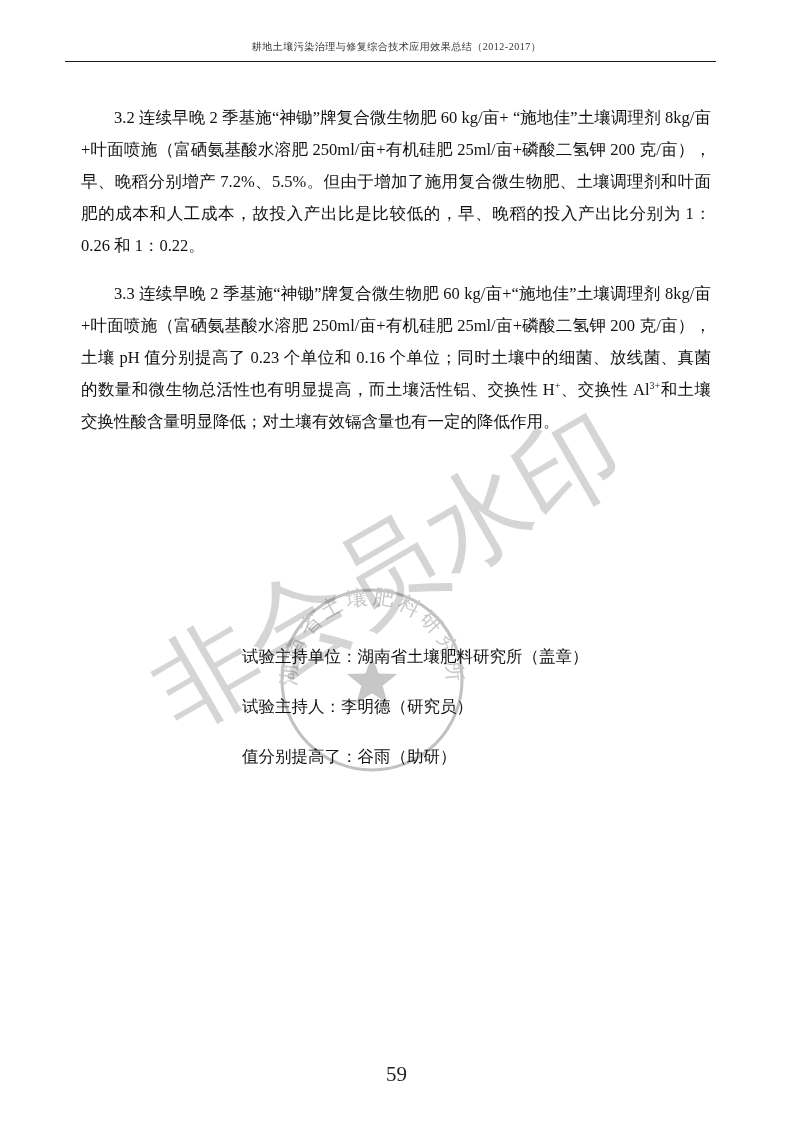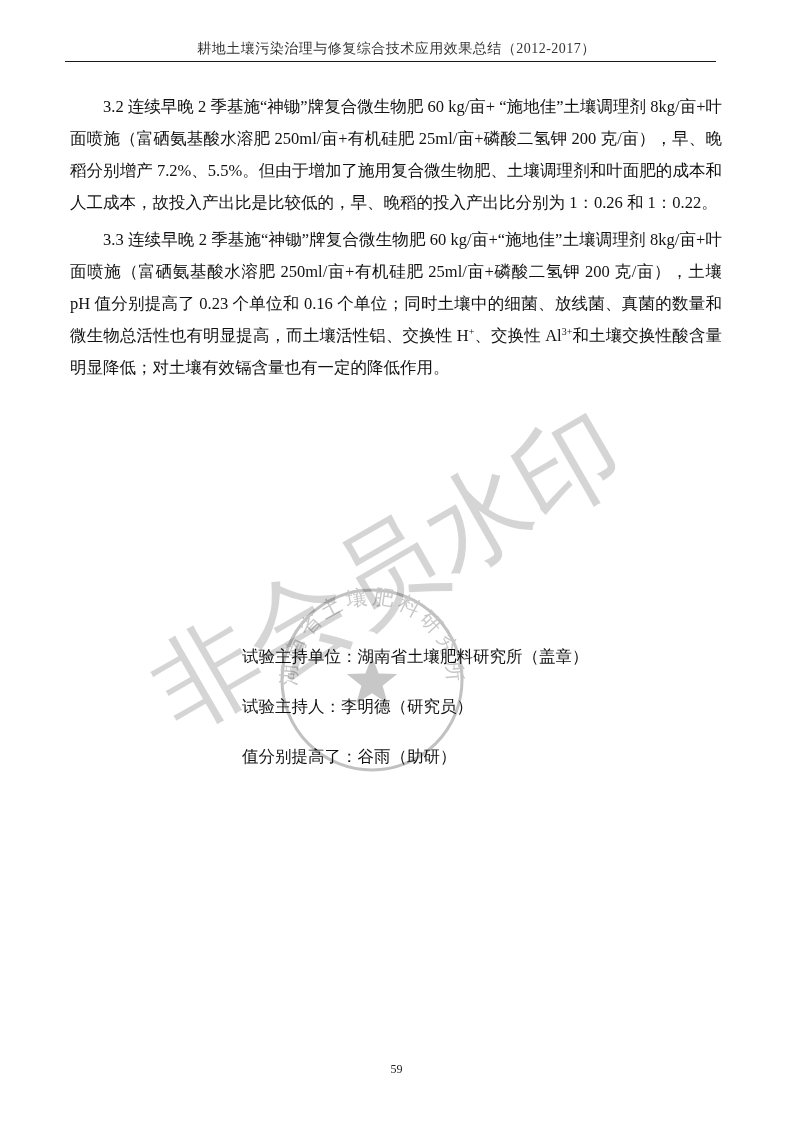--- a/index.html
+++ b/index.html
@@ -7,46 +7,46 @@
     position:relative;
     width:793px;height:1122px;
     background:#ffffff;
     overflow:hidden;
     font-family:"Liberation Serif","DejaVu Serif",serif;
     color:#111;
   }
   
   .header-title{
     position:absolute;top:40px;left:65px;width:663px;
-    text-align:center;font-size:14px;color:#333;
+    text-align:center;font-size:10px;color:#333;
     letter-spacing:0.5px;
     font-family:Liberation Serif, serif;
   }
   .header-rule{
     position:absolute;top:61px;left:65px;width:651px;
     border-top:1.6px solid #1a1a1a;height:0;
   }
   
   .content{
     position:absolute;top:86px;left:65px;width:662px;
     font-size:16.5px;line-height:32px;
     text-align:justify;z-index:3;
   }
-  .content p{margin:5px;text-indent:2em;}
+  .content p{margin:16px;text-indent:2em;}
   .content sup{font-size:10px;line-height:0;vertical-align:super;}
   
   .signature{
     position:absolute;top:624px;left:242px;
     font-size:16.5px;line-height:34px;z-index:3;
   }
   .signature .sig-line{white-space:nowrap;margin-top:16px;}
   
   .page-number{
     position:absolute;top:1062px;left:0;width:793px;
-    text-align:center;font-size:12px;color:#222;z-index:3;
+    text-align:center;font-size:21px;color:#222;z-index:3;
   }
   
   .watermark{
     position:absolute;top:511px;left:78px;width:620px;height:120px;
     text-align:center;line-height:120px;white-space:nowrap;
     font-size:104px;font-weight:500;color:rgba(0,0,0,0.165);
     transform:rotate(-30deg);transform-origin:center;
     z-index:2;pointer-events:none;
     font-family:"Liberation Serif","DejaVu Serif",serif;
   }

